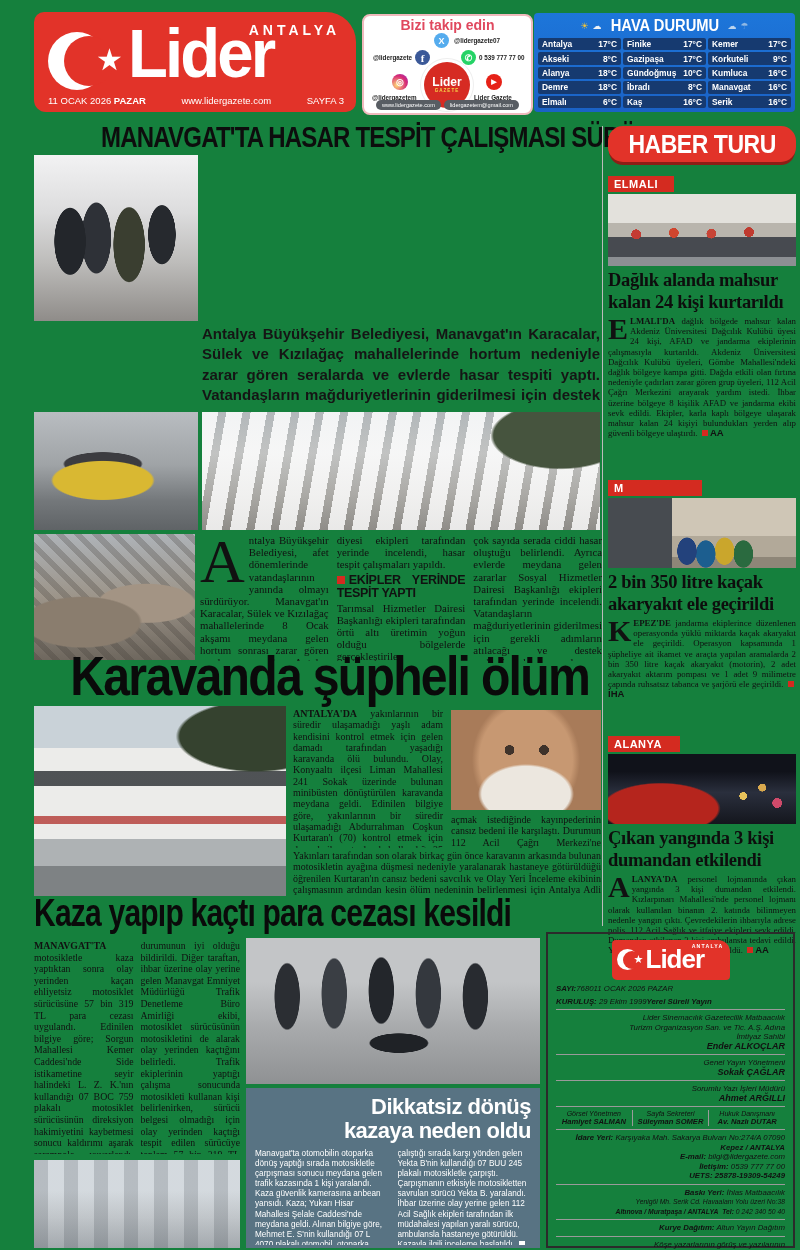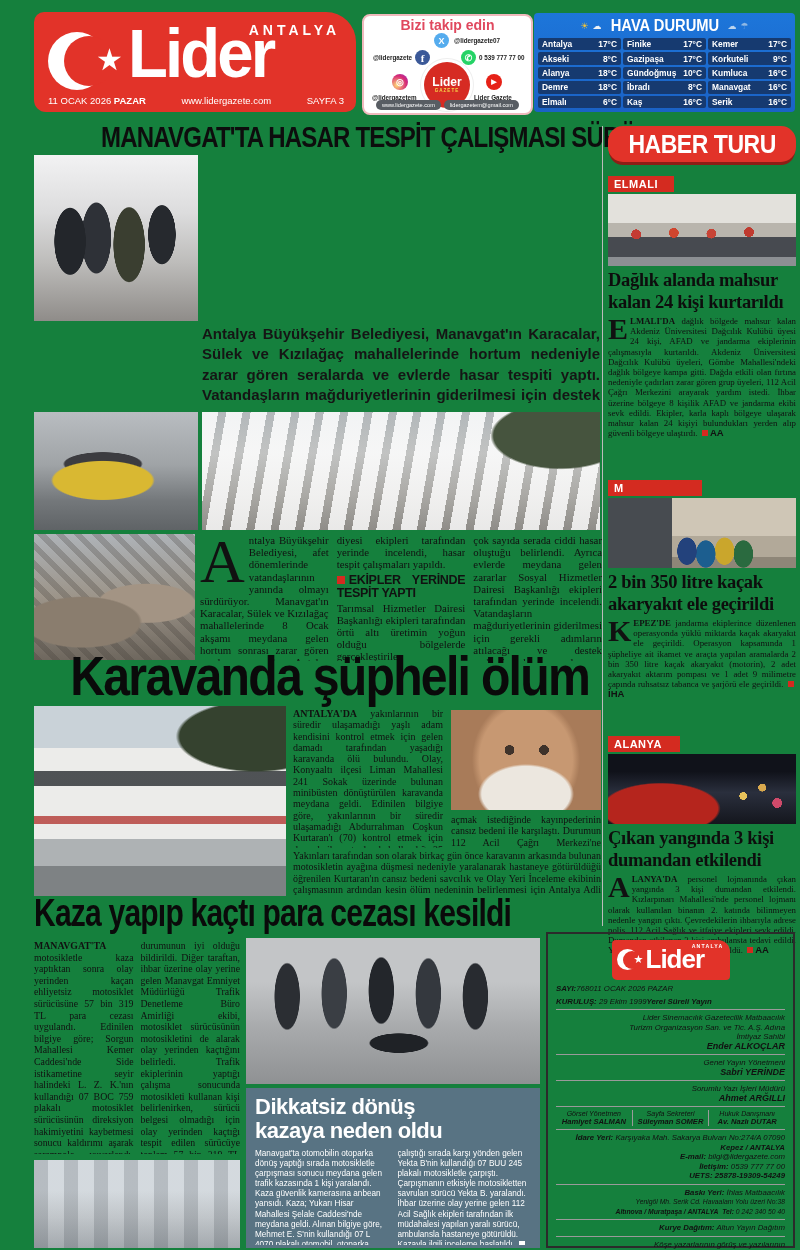--- a/index.html
+++ b/index.html
@@ -137,21 +137,21 @@
   .kz-headline{left:34px;top:893px;width:512px;}
   .kz-headline span{display:inline-block;font-size:38px;font-weight:800;letter-spacing:-1px;line-height:40px;
                     transform:scaleX(.79);transform-origin:left;white-space:nowrap;color:#0a0a0a;}
   .kz-text{left:34px;top:940px;width:206px;height:214px;display:flex;gap:7px;
            font-family:"Liberation Serif",serif;font-size:9.8px;line-height:11.6px;text-align:justify;}
   .kz-col{flex:1;overflow:hidden;}
   .boldintro{font-weight:700;}
   
   .dk-box{left:246px;top:1088px;width:294px;height:160px;background:#587383;color:#fff;
           padding:7px 9px;box-sizing:border-box;}
-  .dk-h{text-align:left;font-size:22px;font-weight:800;line-height:24px;letter-spacing:-.5px;}
+  .dk-h{text-align:right;font-size:22px;font-weight:800;line-height:24px;letter-spacing:-.5px;}
   .dk-cols{display:flex;gap:9px;margin-top:6px;font-size:8.2px;line-height:10.1px;}
   .dk-col{flex:1;overflow:hidden;height:96px;}
   
   .sb-divider{left:602px;top:126px;width:1px;height:800px;background:#bbb;}
   .sb{left:608px;top:126px;width:188px;}
   .sb-banner{background:#e23329;border-radius:15px;height:36px;display:flex;align-items:center;justify-content:center;
              box-shadow:0 4px 0 -1px #8d1e16;margin-bottom:10px;}
   .sb-banner span{color:#fff;font-size:25px;font-weight:800;transform:scaleX(.92);white-space:nowrap;letter-spacing:-.5px;}
   .sb-tag{background:#d42b20;color:#fff;font-weight:800;font-size:11px;padding:2px 8px 2px 6px;display:inline-block;
           margin-bottom:2px;letter-spacing:.5px;}
@@ -416,21 +416,21 @@
     <hr>
     <div class="imp-c">
       <div>Lider Sinemacılık Gazetecilik Matbaacılık</div>
       <div>Turizm Organizasyon San. ve Tic. A.Ş. Adına</div>
       <div>İmtiyaz Sahibi</div>
       <div class="imp-name">Ender ALKOÇLAR</div>
     </div>
     <hr>
     <div class="imp-c">
       <div>Genel Yayın Yönetmeni</div>
-      <div class="imp-name">Sabri YERİNDE</div>
+      <div class="imp-name">Sokak ÇAĞLAR</div>
     </div>
     <hr>
     <div class="imp-c">
       <div>Sorumlu Yazı İşleri Müdürü</div>
       <div class="imp-name">Ahmet ARĞILLI</div>
     </div>
     <hr>
     <div class="imp-3col">
       <div>
           <div class="t">Görsel Yönetmen</div>

